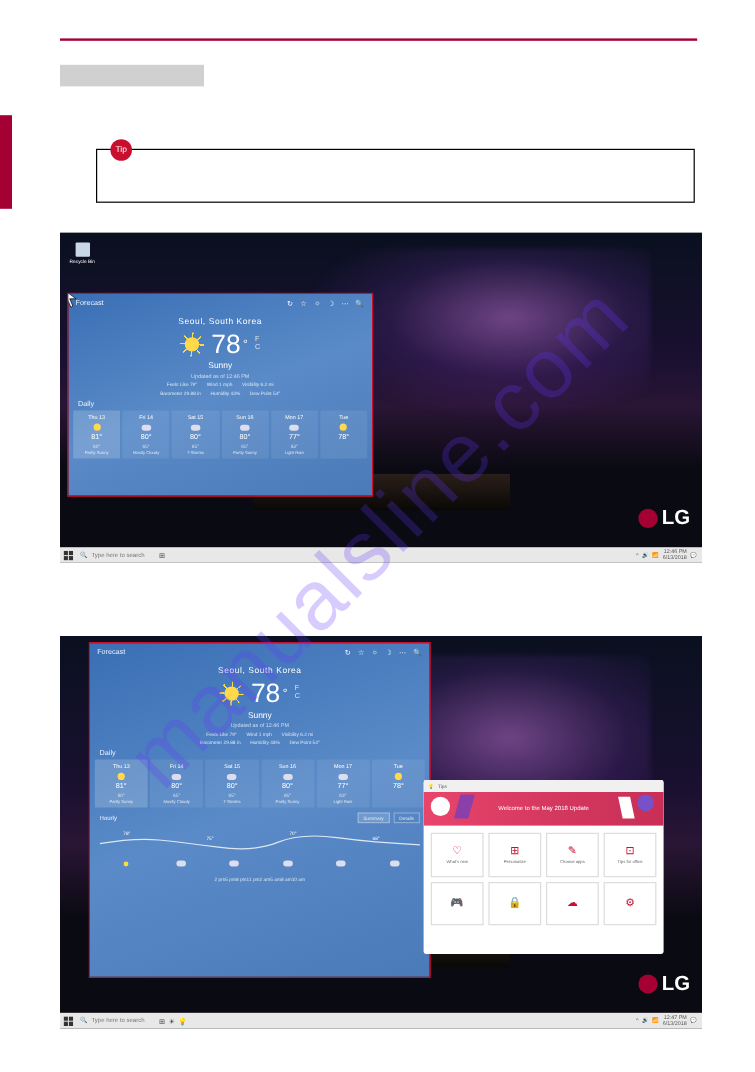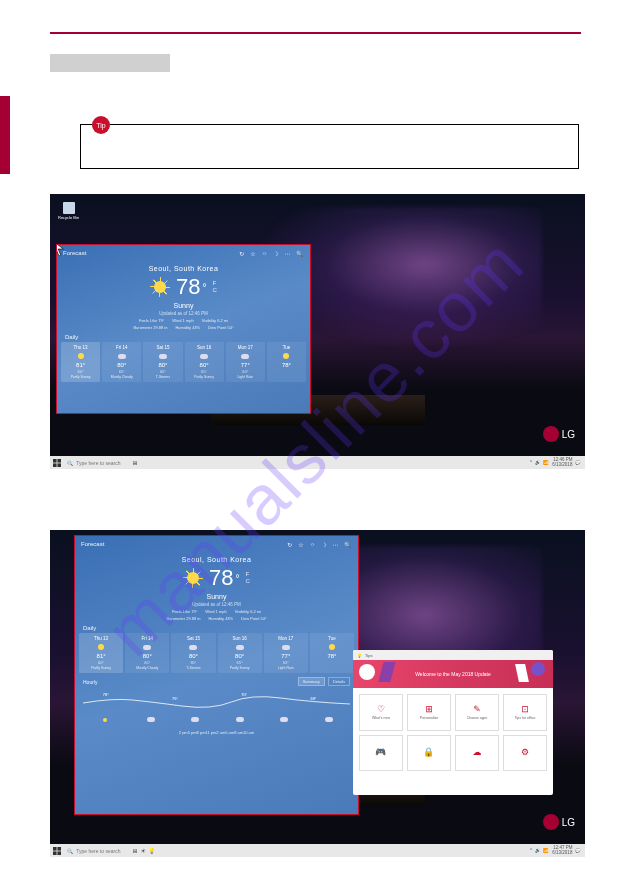--- a/index.html
+++ b/index.html
@@ -19,21 +19,21 @@
 .taskbar-right { margin-left: auto; display: flex; align-items: center; gap: 3px; padding-right: 4px; font-size: 4.5px; color: #555; }
 .taskbar-icons { display: flex; gap: 3px; margin-left: 8px; }
 .tb-icon { font-size: 6px; color: #444; }
 
 
 .desktop { position: absolute; inset: 0 0 13px 0; background: linear-gradient(180deg, #0a1020 0%, #1a1030 40%, #2a1535 55%, #0a0a12 75%); overflow: hidden; }
 .nebula { position: absolute; right: 8%; top: 5%; width: 55%; height: 55%; background: radial-gradient(ellipse at 60% 40%, rgba(200,120,220,0.5) 0%, rgba(120,60,180,0.2) 40%, transparent 70%); filter: blur(2px); }
 .dock { position: absolute; left: 30%; right: 30%; bottom: 12%; height: 30px; background: linear-gradient(180deg, #2a1f1a 0%, #0a0806 100%); }
 .lg-logo { position: absolute; right: 10px; bottom: 14px; display: flex; align-items: center; gap: 3px; }
 .lg-circle { width: 16px; height: 16px; border-radius: 50%; background: #a50034; position: relative; }
-.lg-text { color: #fff; font-size: 10px; font-weight: normal; }
+.lg-text { color: #fff; font-size: 17px; font-weight: bold; }
 .recycle-bin { position: absolute; left: 8px; top: 8px; display: flex; flex-direction: column; align-items: center; color: #fff; font-size: 4px; gap: 1px; }
 .bin-icon { width: 12px; height: 12px; background: #c8d8e8; border-radius: 1px; }
 
 
 .weather-win { position: absolute; background: linear-gradient(160deg, #3a6fb5 0%, #5a8bc8 50%, #4a7bb8 100%); overflow: hidden; }
 .ww1 { left: 6px; top: 50px; width: 255px; height: 170px; border: 1.5px solid #c8102e; }
 .ww2 { left: 24px; top: 5px; width: 285px; height: 280px; border: 1.5px solid #c8102e; }
 .weather-sidebar { position: absolute; left: -20px; top: 0; bottom: 0; width: 20px; background: #1a1a1a; display: flex; flex-direction: column; }
 .ws-item { height: 18px; display: flex; align-items: center; justify-content: center; color: #888; font-size: 6px; }
 .weather-topbar { height: 16px; display: flex; align-items: center; padding: 0 6px; gap: 6px; color: rgba(255,255,255,0.9); font-size: 6px; }

